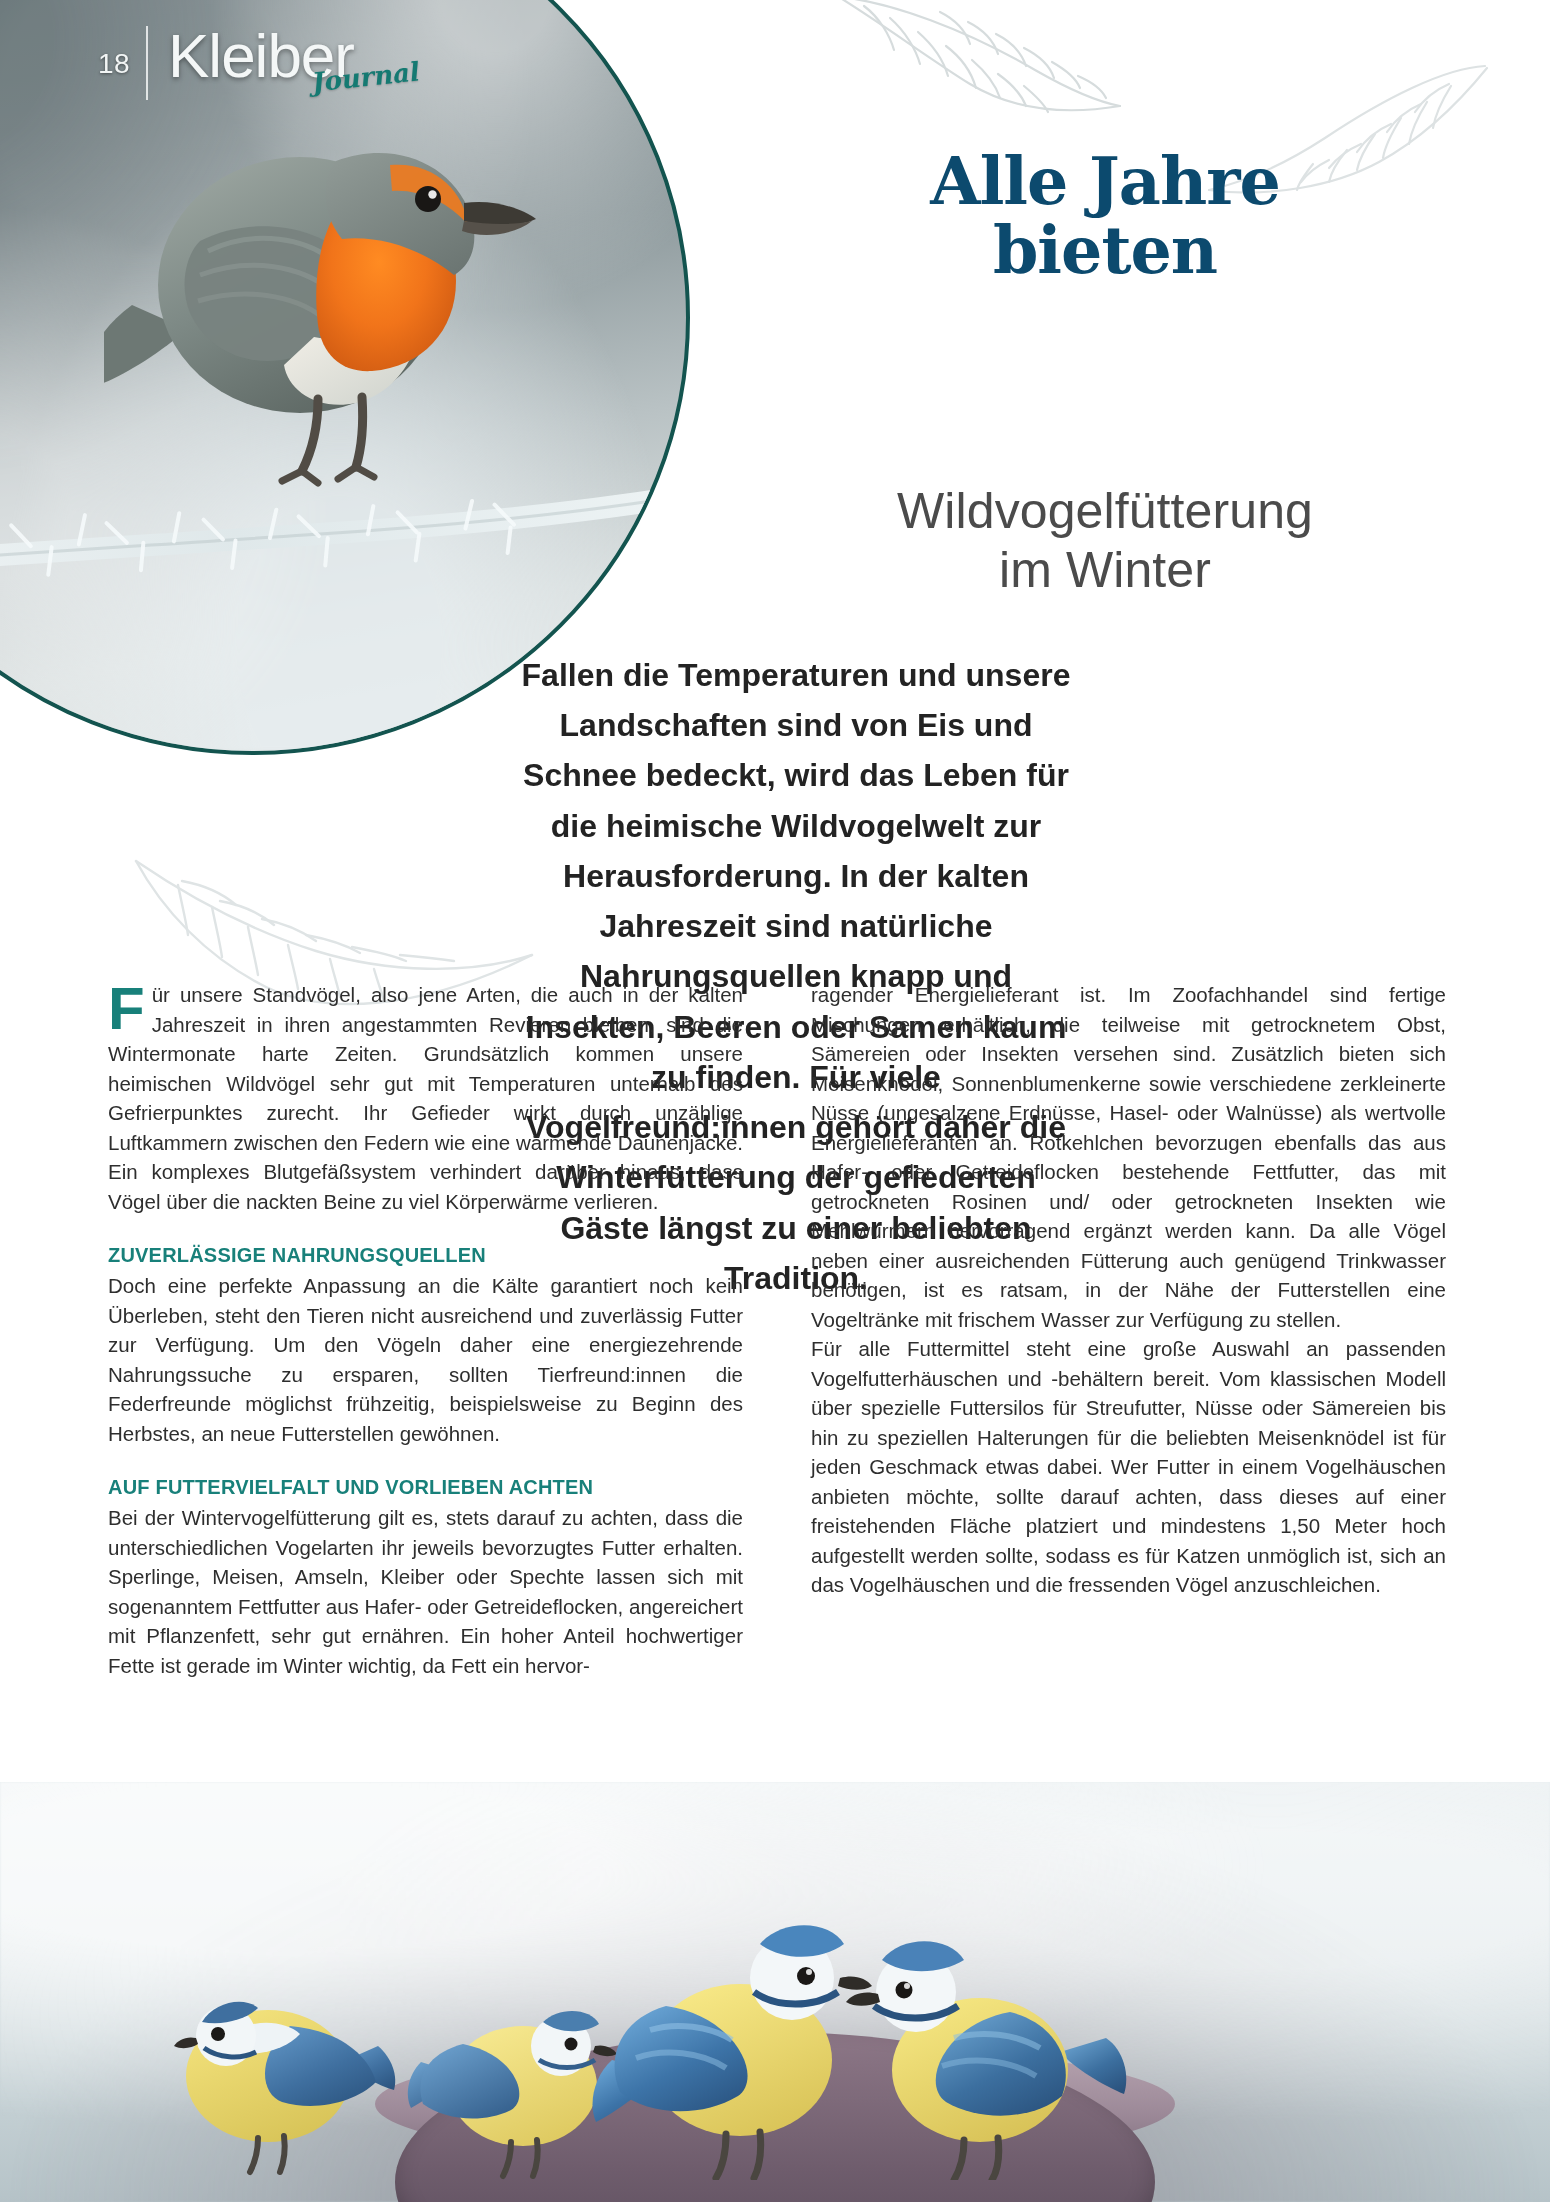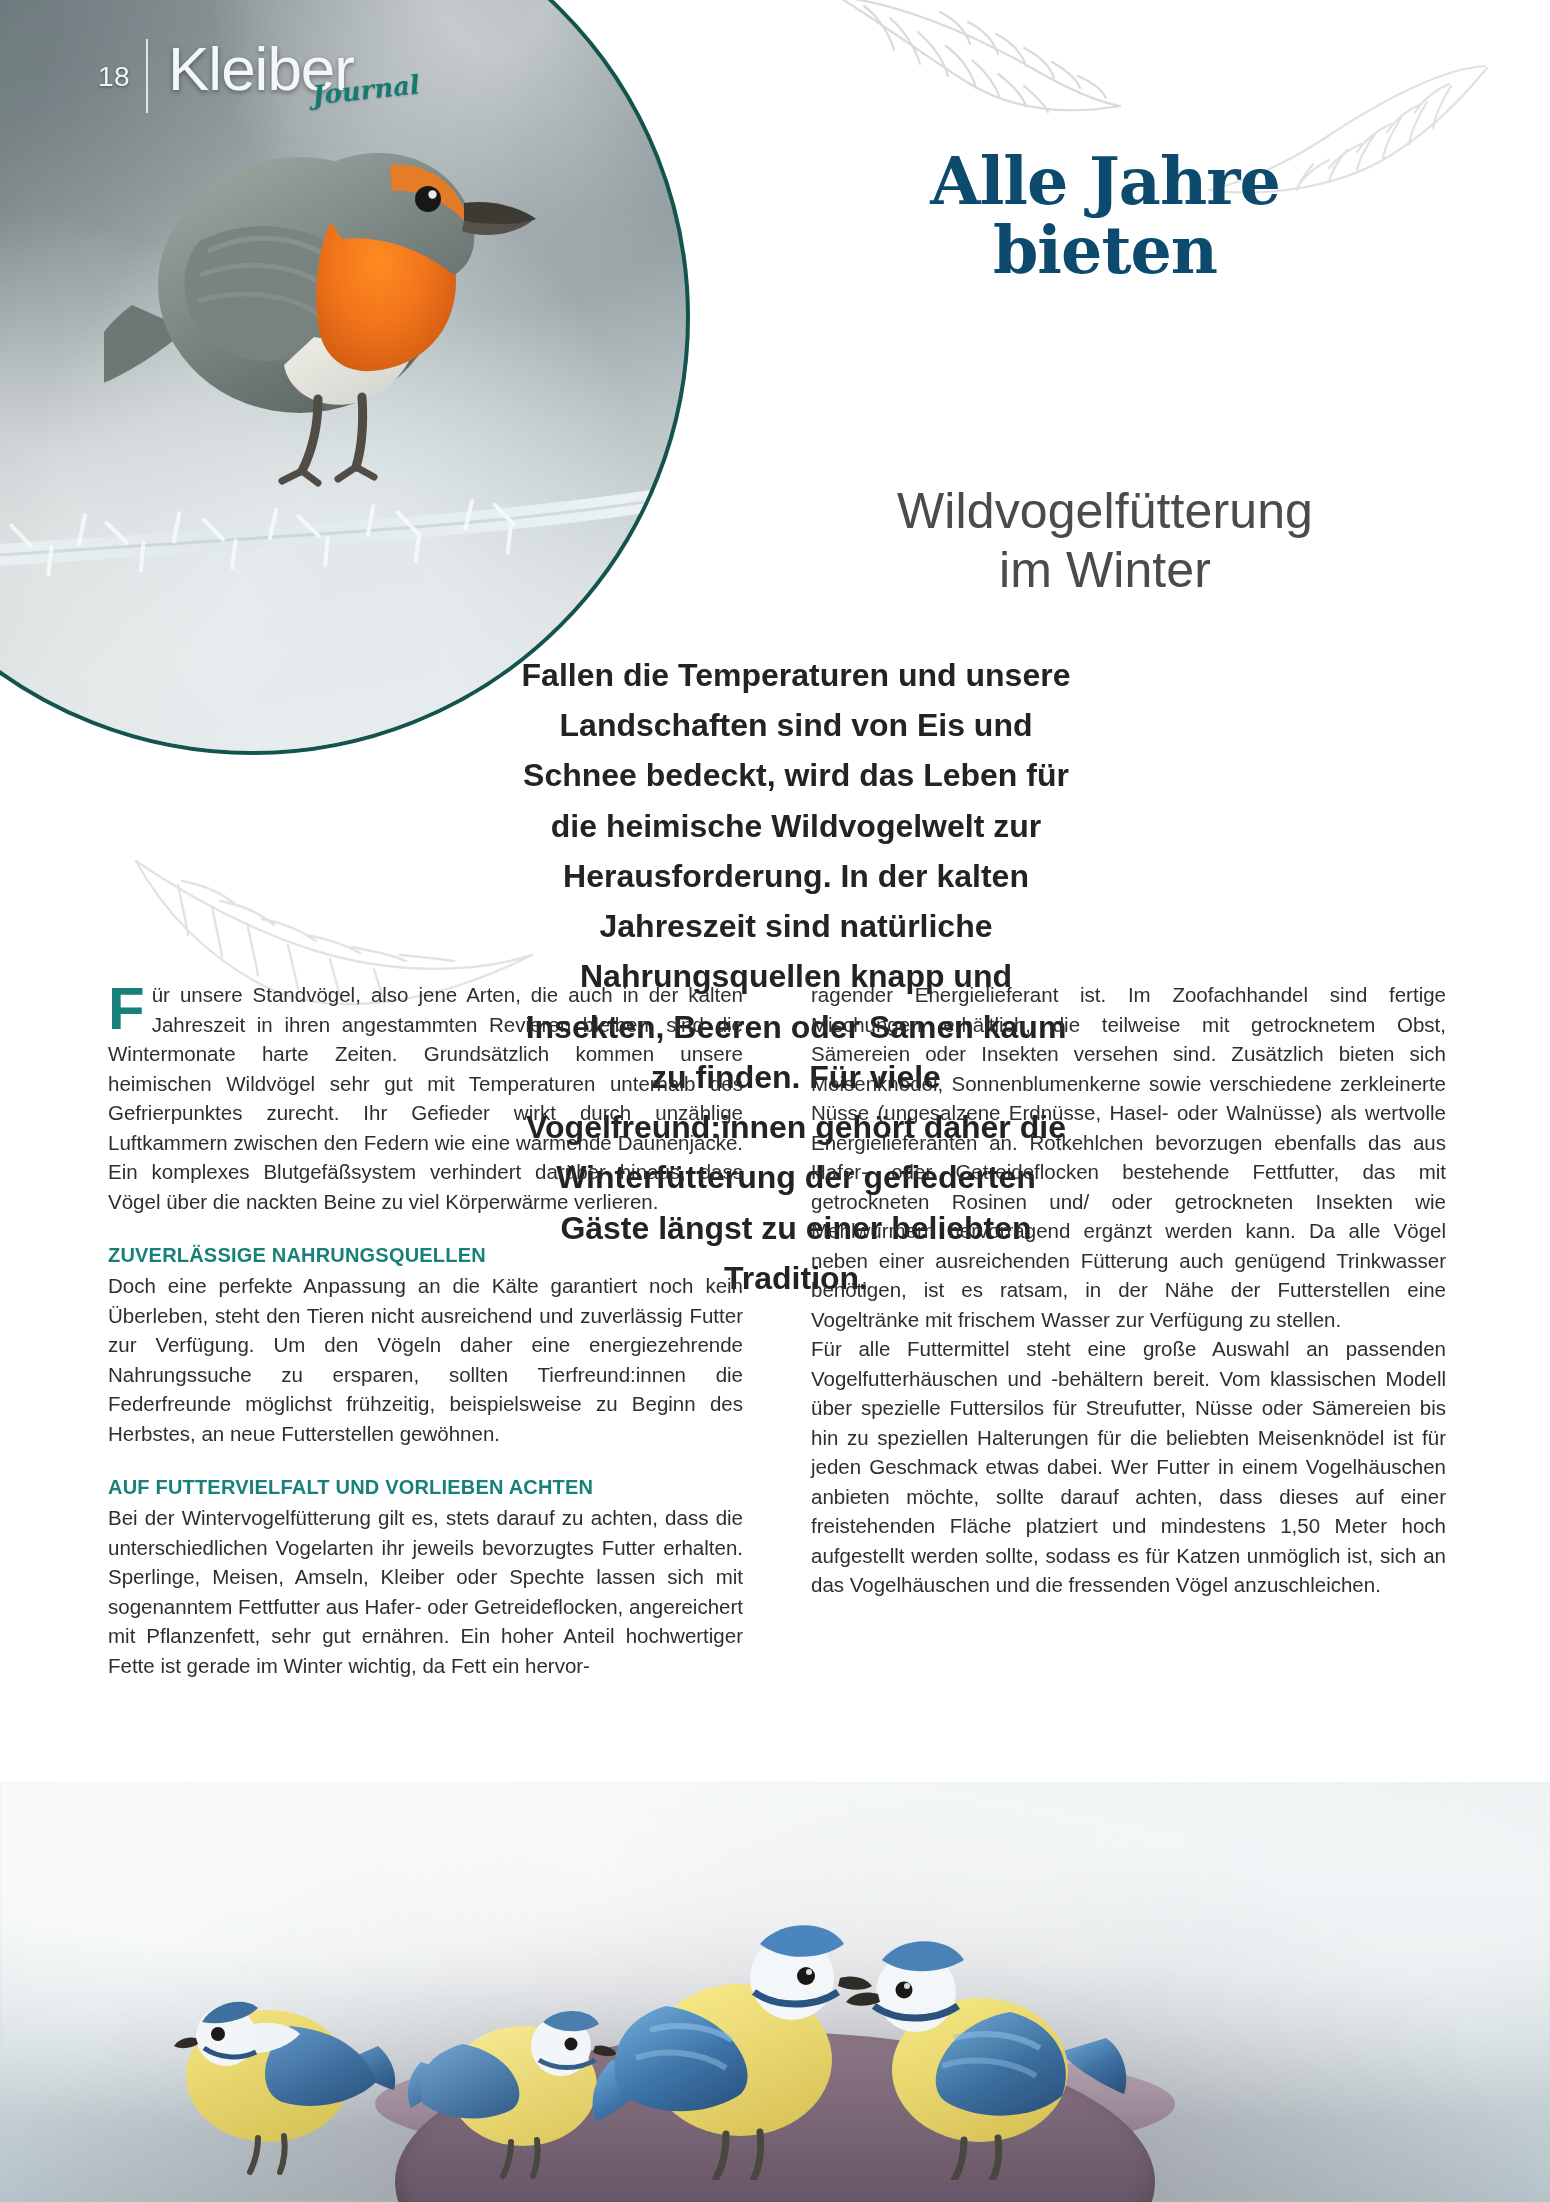--- a/index.html
+++ b/index.html
@@ -43,21 +43,21 @@
     position:absolute; left:-40px; bottom:130px; width:900px; height:230px;
     transform:rotate(-14deg);
     pointer-events:none;
   }
 
   
   .robin { position:absolute; left:285px; top:215px; width:460px; height:430px; }
 
   
   .masthead{
-    position:absolute; left:0; top:17px; width:700px; height:140px;
+    position:absolute; left:0; top:4px; width:700px; height:140px;
     z-index:6; pointer-events:none;
   }
   .pagenum{
     position:absolute; left:98px; top:44px;
     color:#f2f5f5; font-size:28px; font-weight:400;
     letter-spacing:.5px;
     text-shadow:0 1px 3px rgba(0,0,0,.45);
   }
   .mast-rule{
     position:absolute; left:146px; top:22px;

